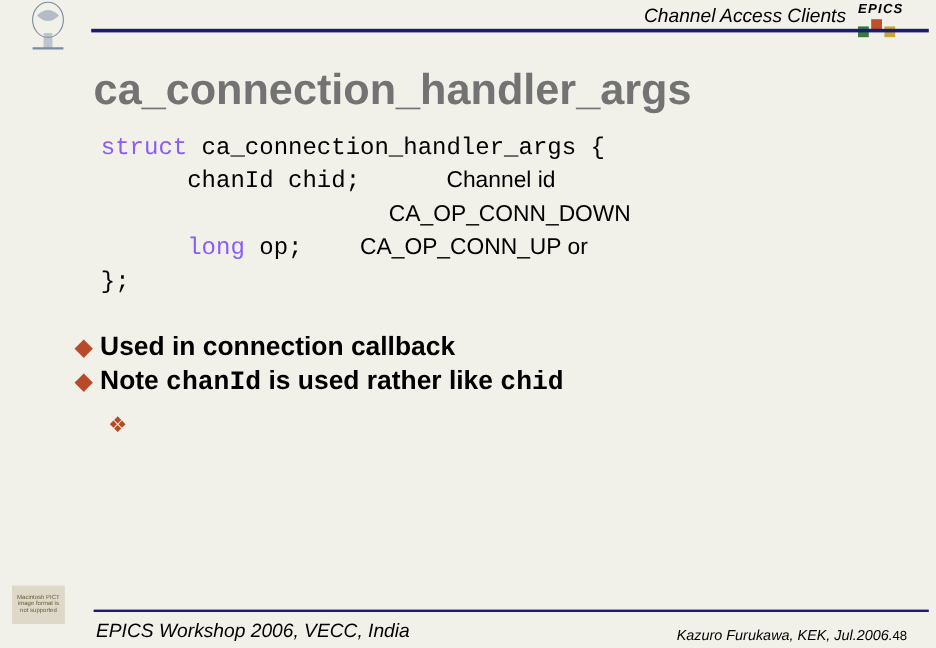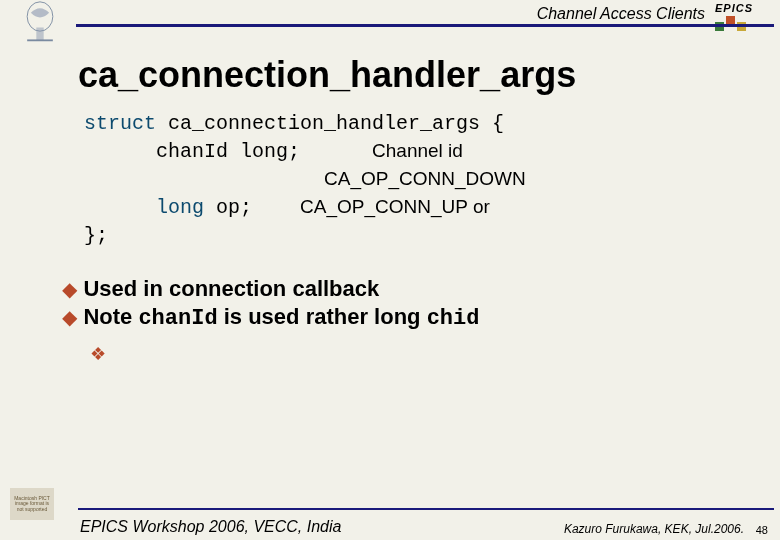--- a/index.html
+++ b/index.html
@@ -61,31 +61,31 @@
     position: absolute;
     left: 76px;
     right: 6px;
     top: 24px;
     height: 3px;
     background: #1a1a7a;
   }
   .title {
     font-size: 36px;
     font-weight: bold;
-    color: #000000;
+    color: #737373;
     margin: 26px 0 14px 78px;
     font-family: Arial, sans-serif;
   }
   .code-block {
     margin-left: 84px;
     font-family: "Courier New", monospace;
     font-size: 20px;
     line-height: 1.4;
   }
-  .kw { color: #0c4a6e; }
+  .kw { color: #8b5cf6; }
   .annotation {
     font-family: Arial, sans-serif;
     font-size: 19px;
     font-weight: normal;
   }
   .code-line { white-space: pre; }
   .bullets {
     margin: 26px 0 0 62px;
   }
   .bullet1 {
@@ -163,21 +163,21 @@
   }
   .footer-right {
     position: absolute;
     right: 36px;
     bottom: -2px;
     font-size: 12px;
     font-style: italic;
   }
   .page-num {
     position: absolute;
-    right: 12px;
+    right: 24px;
     bottom: -2px;
     font-size: 11px;
   }
 </style>
 </head>
 <body>
 
 <div class="header">
   <div class="emblem">
     <svg viewBox="0 0 40 48">
@@ -196,34 +196,34 @@
         <div class="sq sq3"></div>
     </div>
   </div>
   <div class="header-line"></div>
 </div>
 
 <div class="title">ca_connection_handler_args</div>
 
 <div class="code-block">
   <div class="code-line"><span class="kw">struct</span><span> ca_connection_handler_args {</span></div>
-  <div class="code-line"><span>      chanId long;</span>      <span class="annotation">Channel id</span></div>
+  <div class="code-line"><span>      chanId chid;</span>      <span class="annotation">Channel id</span></div>
   <div class="code-line">                    <span class="annotation">CA_OP_CONN_DOWN</span></div>
   <div class="code-line">      <span class="kw">long</span><span> op;</span>    <span class="annotation">CA_OP_CONN_UP or</span></div>
   <div class="code-line">};</div>
 </div>
 
 <div class="bullets">
   <div class="bullet1">
     <span class="marker">◆</span>
     <span>Used in connection callback</span>
   </div>
   <div class="bullet1">
     <span class="marker">◆</span>
-    <span><span>Note </span><span class="mono">chanId</span><span> is used rather long </span><span class="mono">chid</span></span>
+    <span><span>Note </span><span class="mono">chanId</span><span> is used rather like </span><span class="mono">chid</span></span>
   </div>
   <div class="bullet2">
     <span class="marker">❖</span>
   </div>
 </div>
 
 <div class="footer">
   <div class="footer-line"></div>
   <div class="footer-img">Macintosh PICT image format is not supported</div>
   <div class="footer-left">EPICS Workshop 2006, VECC, India</div>

